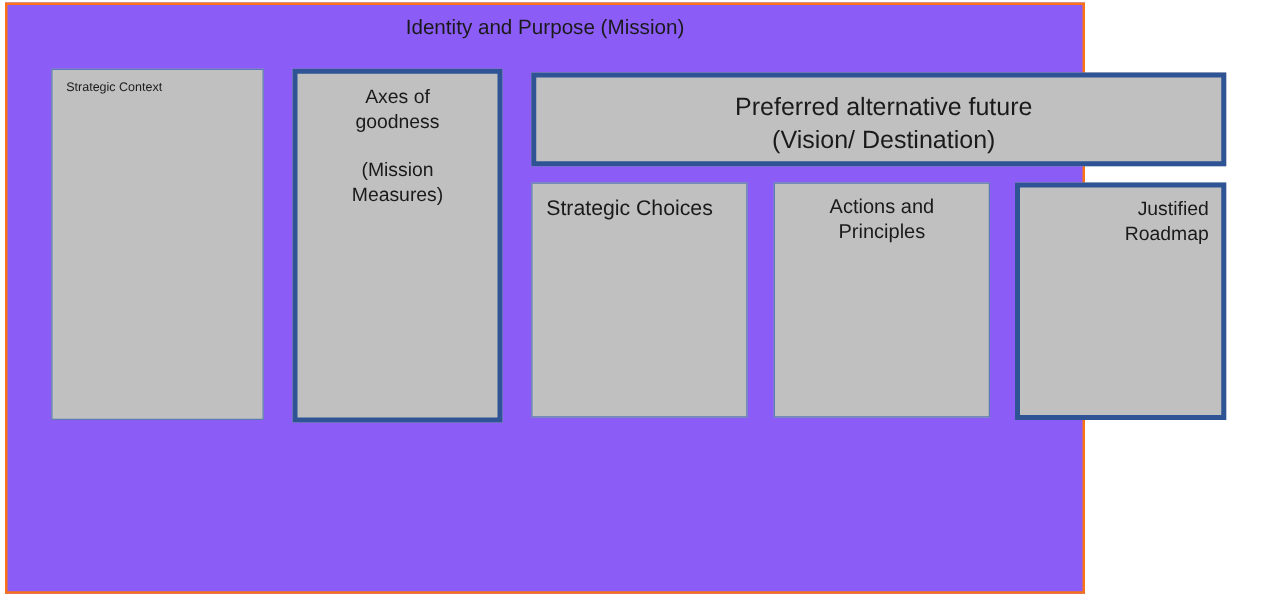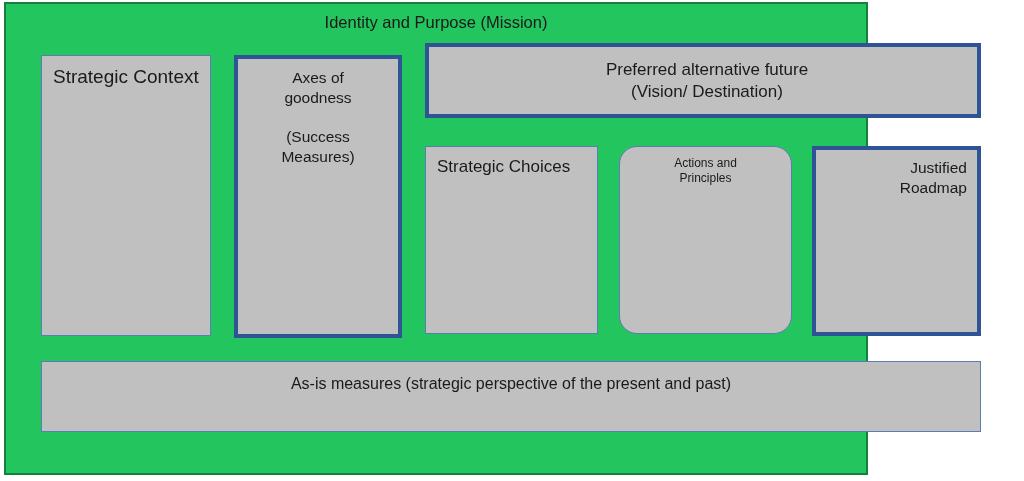--- a/index.html
+++ b/index.html
@@ -16,22 +16,22 @@
   }
 
   
   #diagram-frame {
     position: absolute;
     left: 4px;
     top: 2px;
     width: 864px;
     height: 473px;
     box-sizing: border-box;
-    background: #22c55e;
-    border: 2px solid #15803d;
+    background: #8b5cf6;
+    border: 2px solid #f97316;
   }
 
   
   .box {
     position: absolute;
     box-sizing: border-box;
     background: #c0c0c0;
     color: #1a1a1a;
     line-height: 1.28;
     white-space: pre-line;
@@ -57,43 +57,42 @@
     width: 100%;
     text-align: center;
     font-size: 16.5px;
     color: #1a1a1a;
     line-height: 1.25;
   }
 
   
   #box-strategic-context {
     left: 35px;  top: 51px;  width: 170px; height: 281px;
-    font-size: 19px;
+    font-size: 10px;
     padding: 9px 0 4px 11px;
   }
   #box-axes-of-goodness {
     left: 228px; top: 51px;  width: 168px; height: 283px;
     font-size: 15.5px;
     padding: 9px 10px 0 10px;
   }
   #box-preferred-future {
-    left: 419px; top: 39px;  width: 556px; height: 75px;
-    font-size: 17px;
+    left: 419px; top: 54px;  width: 556px; height: 75px;
+    font-size: 20px;
     padding: 12px 2px 0 10px;
   }
   #box-strategic-choices {
     left: 419px; top: 142px; width: 173px; height: 188px;
     font-size: 17px;
     padding: 9px 0 0 11px;
   }
   #box-actions-principles {
     left: 613px; top: 142px; width: 173px; height: 188px;
-    font-size: 12px;
+    font-size: 16px;
     padding: 9px 10px 0 10px;
-    border-radius: 18px;
   }
   #box-justified-roadmap {
     left: 806px; top: 142px; width: 169px; height: 190px;
     font-size: 15.5px;
     padding: 8px 10px 0 10px;
     text-align: right;
   }
   #box-as-is-measures {
     left: 35px;  top: 357px; width: 940px; height: 71px;
     font-size: 16px;
@@ -105,29 +104,28 @@
 
 <div id="diagram-frame">
 
   <div id="page-title">Identity and Purpose (Mission)</div>
 
   <div id="box-strategic-context" class="box thin left">Strategic Context</div>
 
   <div id="box-axes-of-goodness" class="box thick center">Axes of
 goodness
 
-(Success
+(Mission
 Measures)</div>
 
   <div id="box-preferred-future" class="box thick center">Preferred alternative future
 (Vision/ Destination)</div>
 
   <div id="box-strategic-choices" class="box thin left">Strategic Choices</div>
 
   <div id="box-actions-principles" class="box thin center">Actions and
 Principles</div>
 
   <div id="box-justified-roadmap" class="box thick center">Justified
 Roadmap</div>
 
-  <div id="box-as-is-measures" class="box thin center">As-is measures (strategic perspective of the present and past)</div>
 
 </div>
 
 </body></html>

